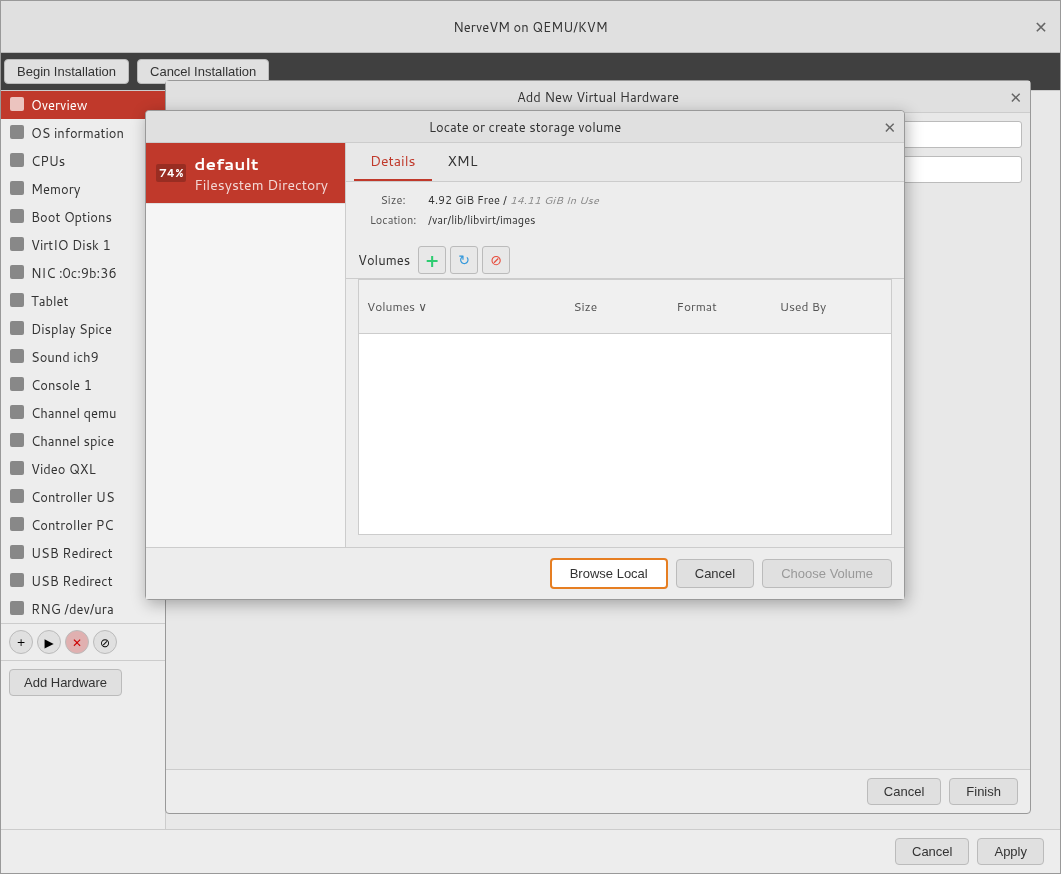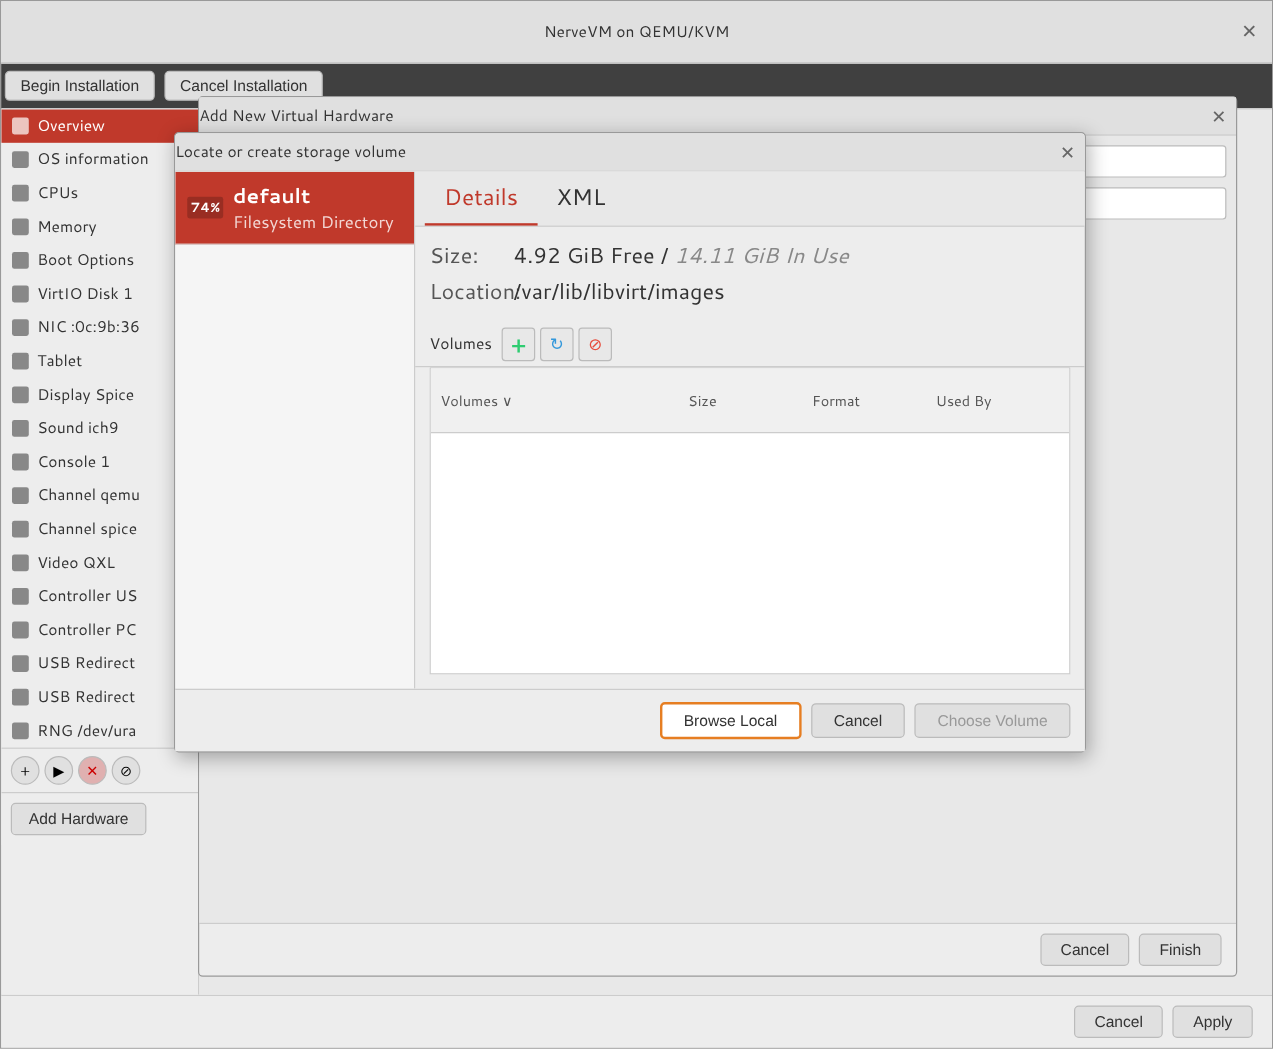--- a/index.html
+++ b/index.html
@@ -84,21 +84,21 @@
     
     .sidebar {
       width: 165px;
       background: #ededed;
       border-right: 1px solid #ccc;
       overflow-y: auto;
       flex-shrink: 0;
     }
     .sidebar-item {
       display: flex;
-      align-items: center;
+      align-items: flex-start;
       padding: 5px 8px;
       cursor: pointer;
       gap: 6px;
       color: #333;
       font-size: 13px;
     }
     .sidebar-item.active {
       background: #c0392b;
       color: white;
     }
@@ -178,21 +178,21 @@
       border-radius: 4px;
       z-index: 11;
       display: flex;
       flex-direction: column;
     }
     .dialog-title-bar {
       background: #e0e0e0;
       border-bottom: 1px solid #ccc;
       display: flex;
       align-items: center;
-      justify-content: flex-start;
+      justify-content: center;
       height: 32px;
       position: relative;
       flex-shrink: 0;
     }
     .dialog-title-bar-text {
       font-size: 13px;
       font-weight: 500;
       color: #333;
     }
     .dialog-title-close {
@@ -306,35 +306,36 @@
     
     .tabs-bar {
       display: flex;
       border-bottom: 1px solid #ccc;
       background: #e8e8e8;
       padding: 0 8px;
     }
     .tab {
       padding: 8px 16px;
       cursor: pointer;
-      font-size: 19px;
+      font-size: 14px;
       color: #333;
       border-bottom: 2px solid transparent;
     }
     .tab.active {
       border-bottom: 2px solid #c0392b;
       color: #c0392b;
       font-weight: 500;
     }
 
     
     .storage-info {
       padding: 10px 12px;
-      font-size: 18px;
-      color: #333;
+      font-size: 11px;
+      color: #333;
+      text-align: center;
     }
     .storage-info-row {
       display: flex;
       margin-bottom: 4px;
     }
     .storage-info-label {
       width: 70px;
       color: #555;
     }
     .storage-info-value { color: #333; }

